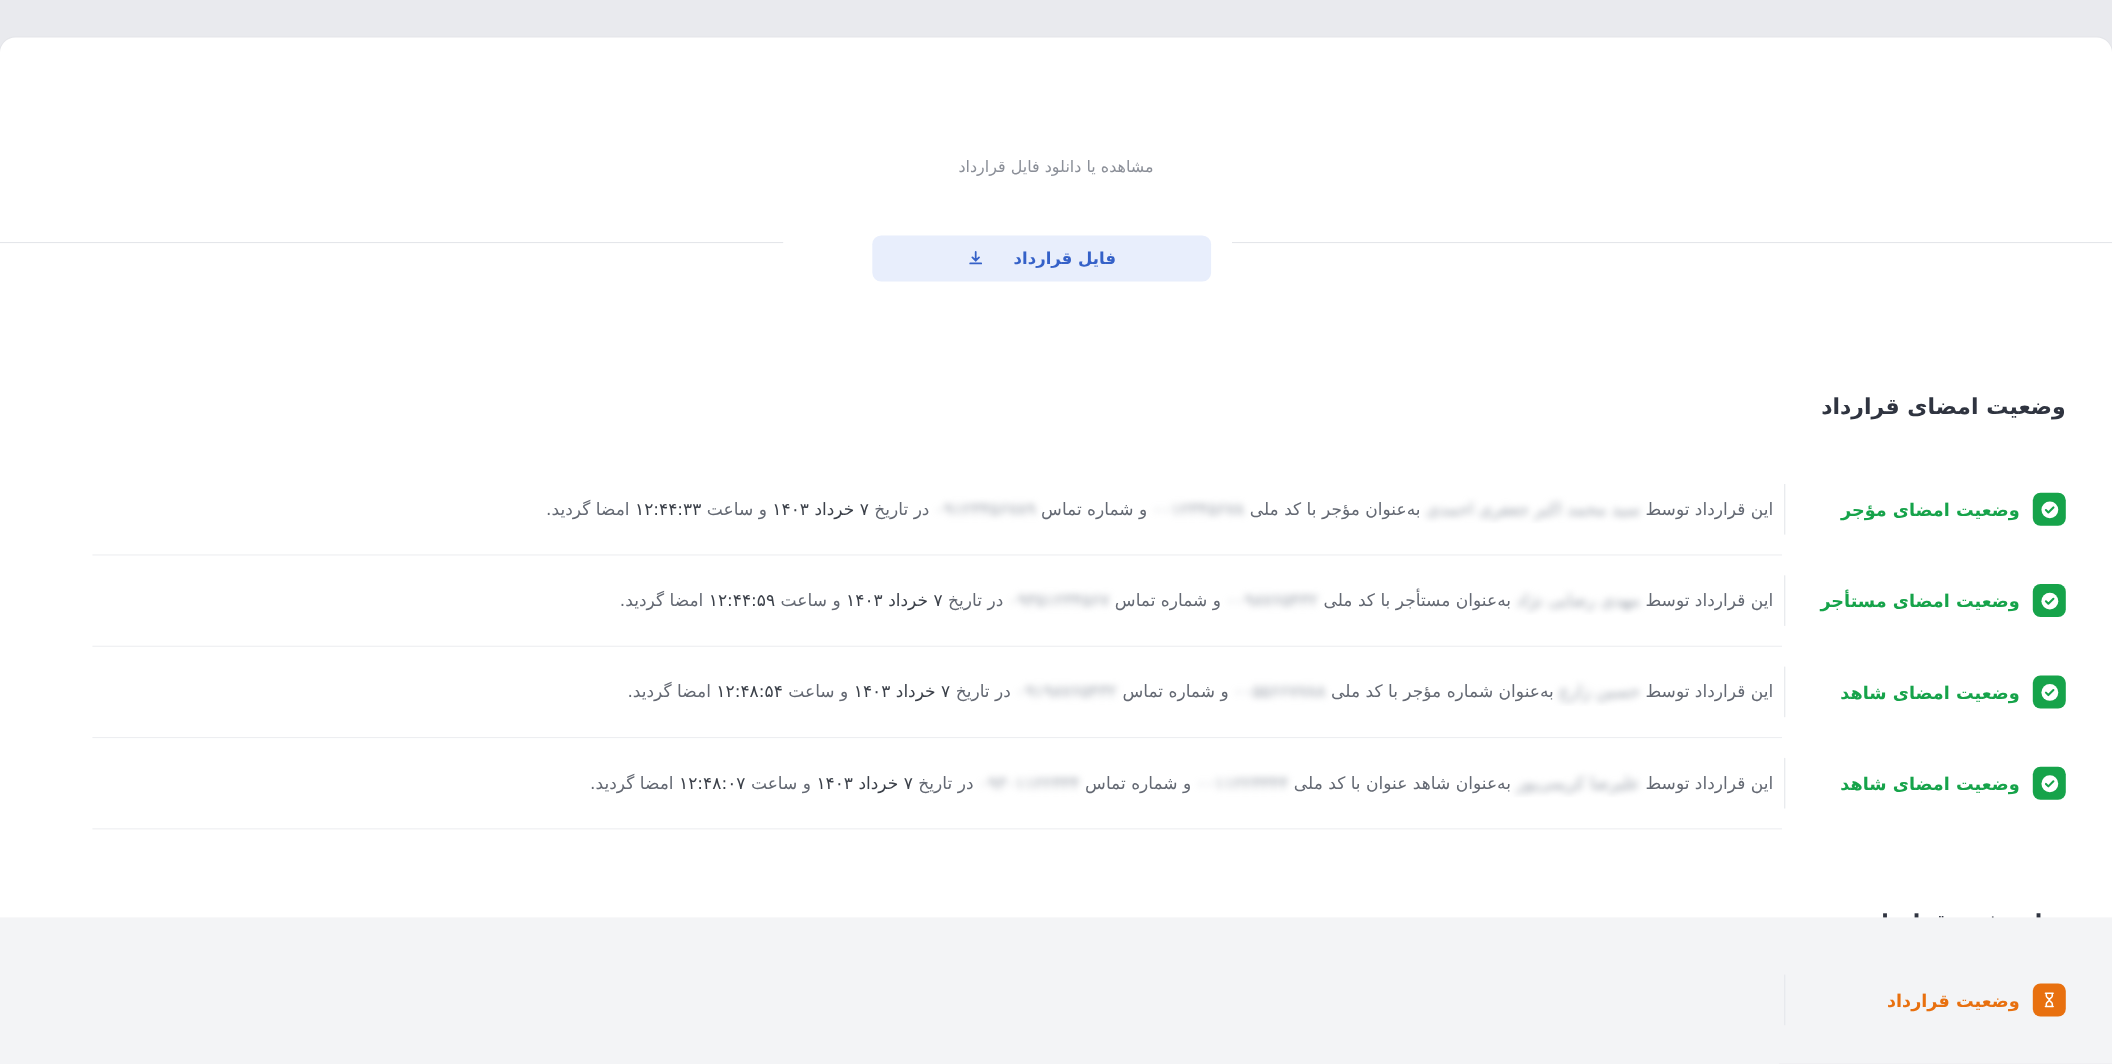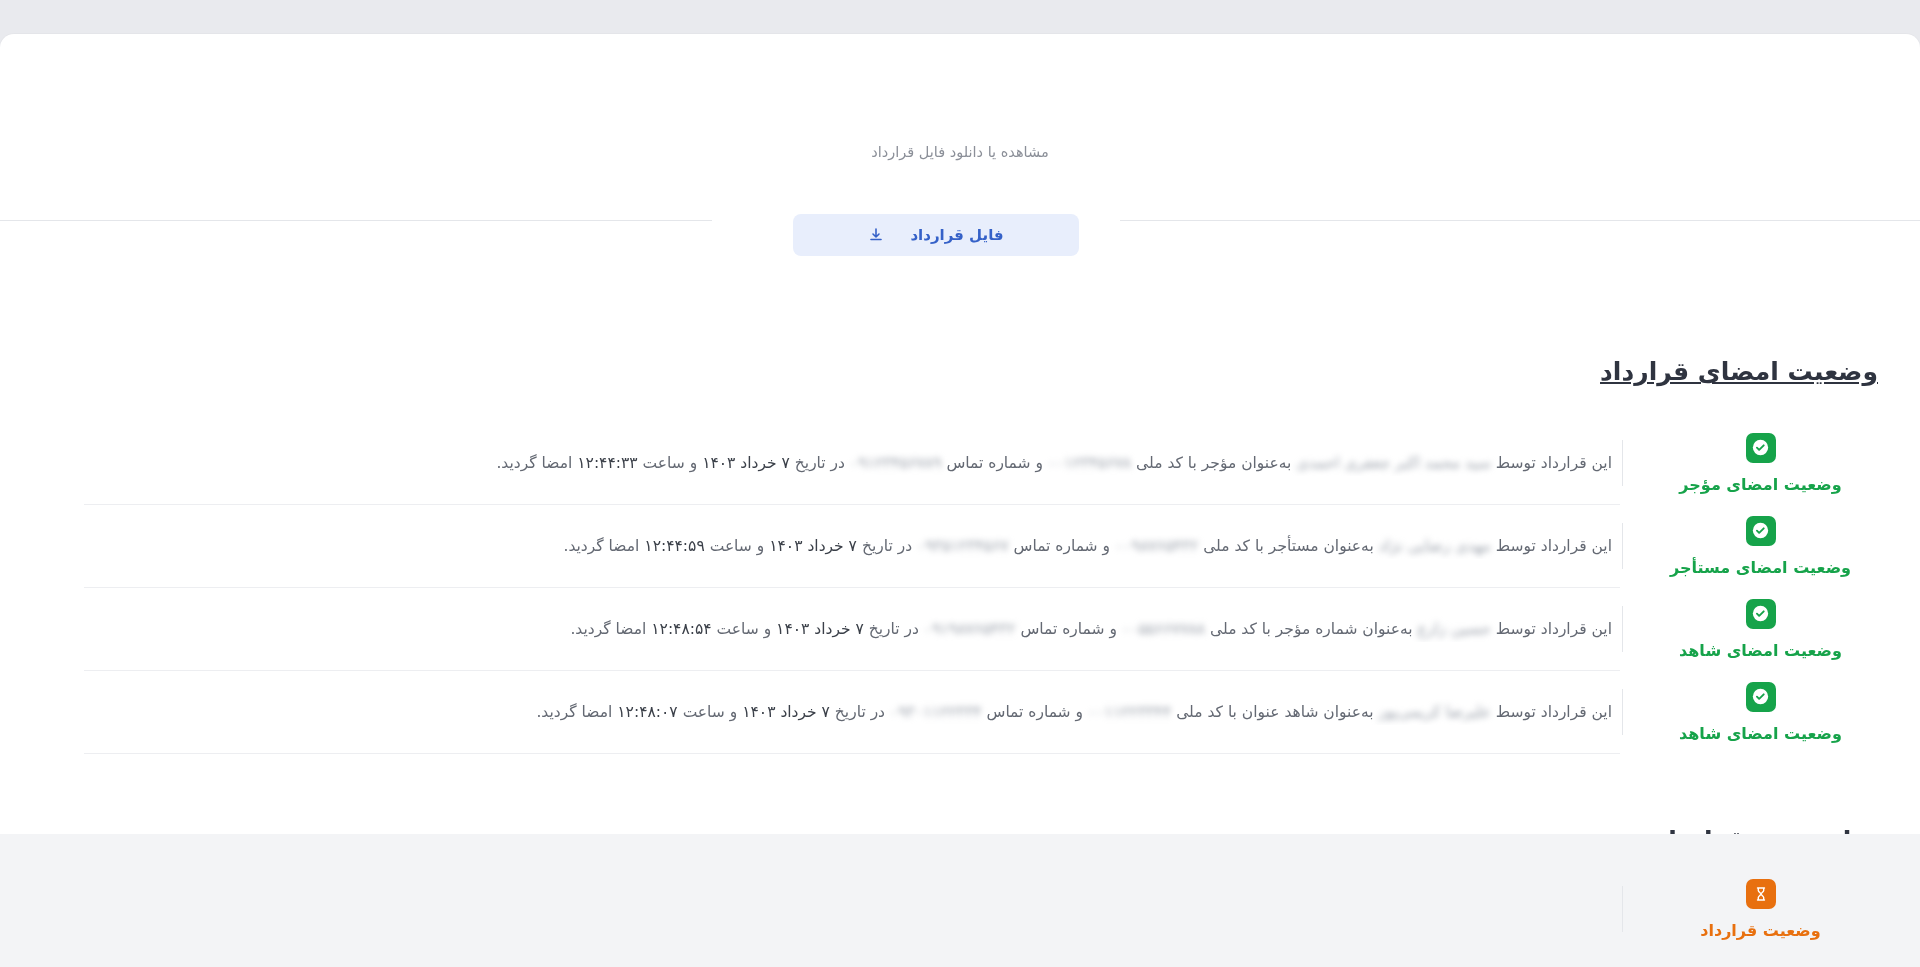--- a/index.html
+++ b/index.html
@@ -46,21 +46,21 @@
     top: 0;
     height: 1px;
     background: #e4e6ea;
   }
   .divider-line.right { right: 0; width: 800px; }
   .divider-line.left  { left: 0;  width: 712px; }
   .dl-btn {
     position: absolute;
     top: 180px;
     left: 793px;
-    width: 286px;
+    width: 308px;
     height: 42px;
     background: #e8eefc;
     color: #3561c8;
     border: none;
     border-radius: 8px;
     font-family: "DejaVu Sans", "Liberation Sans", sans-serif;
     font-size: 15px;
     font-weight: bold;
     display: flex;
     align-items: center;
@@ -69,42 +69,41 @@
     cursor: pointer;
     direction: rtl;
   }
   .dl-btn .dl-label { color:#3561c8; }
   .dl-icon { display:flex; align-items:center; }
 
   
   .section-title {
     position: absolute;
     right: 42px;
-    font-size: 25px;
+    font-size: 20px;
     font-weight: bold;
     color: #2f3440;
     text-align: right;
-    text-decoration: underline;
   }
   #sig-title { top: 323px; }
   #reg-title { top: 792px; }
 
   
   .row {
     position: absolute;
     right: 42px;
     left: 84px;
     height: 58px;
     display: flex;
     flex-direction: row;
     align-items: center;
   }
   .row-label {
     display: flex;
-    flex-direction: column;
+    flex-direction: row;
     align-items: center;
     gap: 12px;
     width: 235px;
     flex: 0 0 235px;
     justify-content: flex-start;
   }
   .badge {
     width: 30px; height: 30px;
     border-radius: 7px;
     display: flex; align-items: center; justify-content: center;

